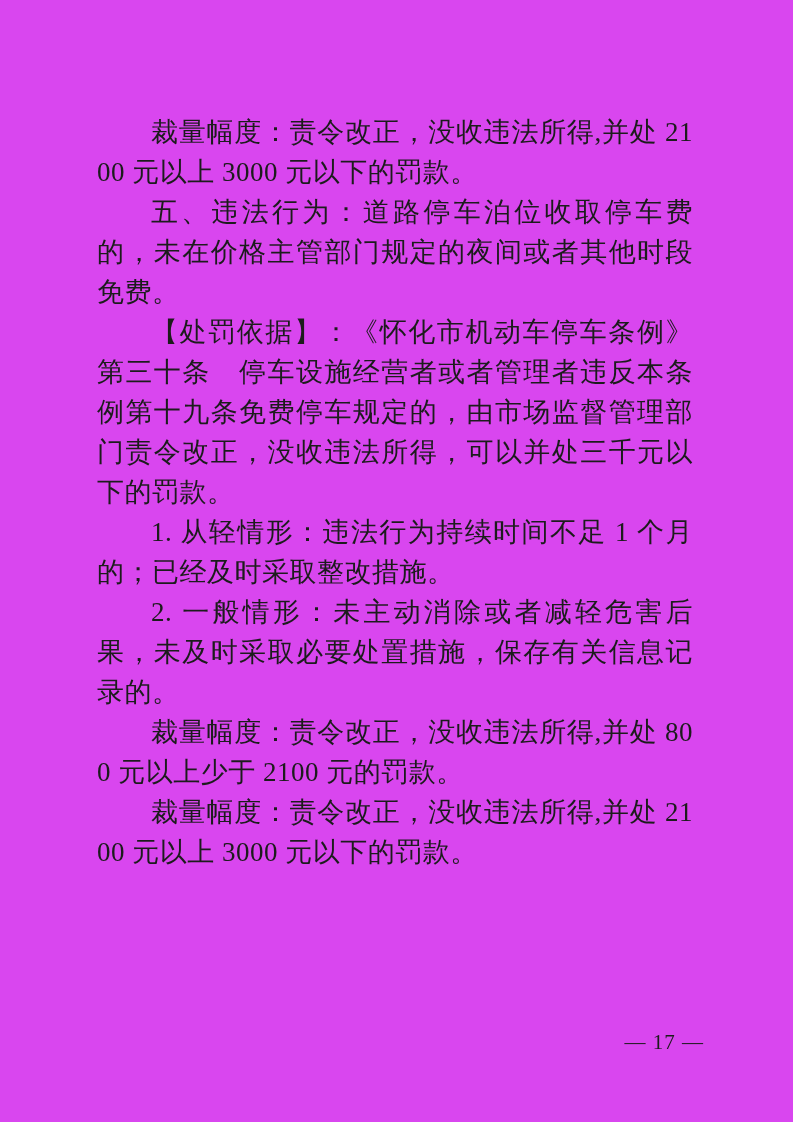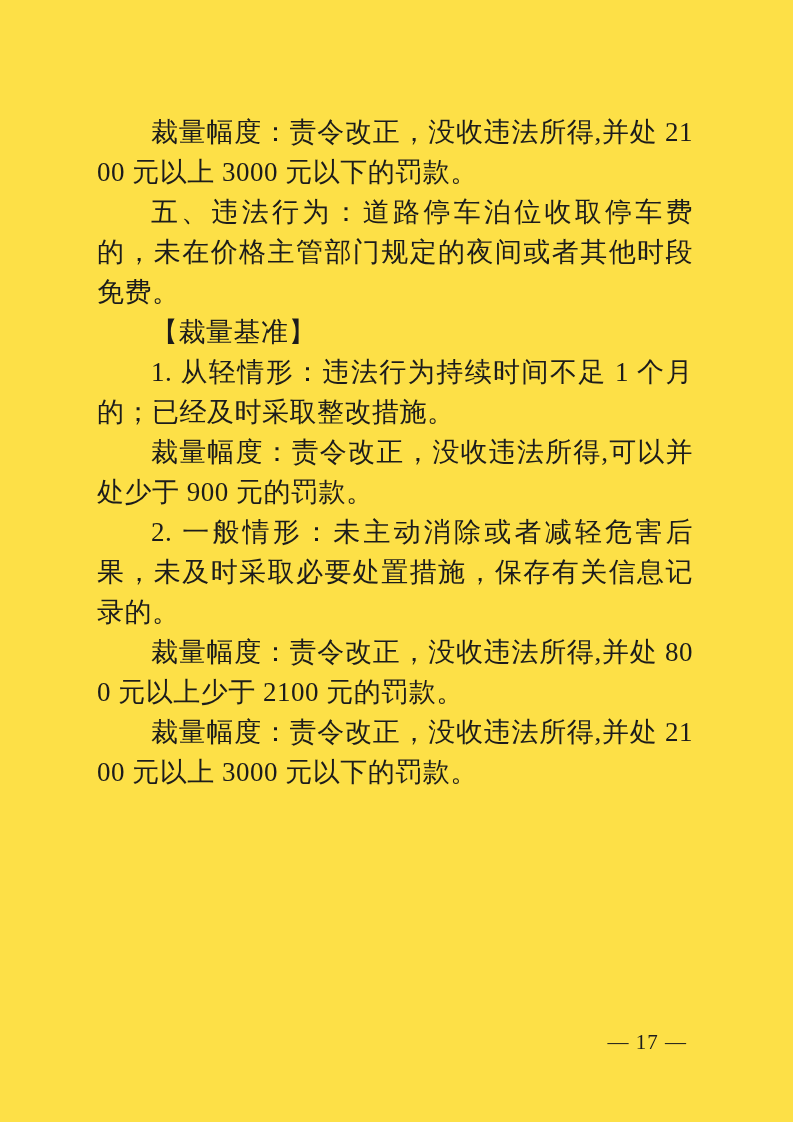--- a/index.html
+++ b/index.html
@@ -11,21 +11,21 @@
     height: 1122px;
     position: relative;
     background: #ffffff;
     font-family: "Liberation Serif", "DejaVu Serif", serif;
     color: #1c1c1c;
     overflow: hidden;
   }
   .page {
     position: absolute;
     inset: 0;
-    background: #fde047;
+    background: #d946ef;
   }
   .document-body {
     position: absolute;
     left: 97px;
     top: 112px;
     width: 596px;
   }
   p.para {
     margin: 0;
     padding: 0;
@@ -39,39 +39,38 @@
   .seg-normal {
     font-weight: 400;
   }
   .seg-bold {
     font-weight: 400;
     font-family: "Liberation Sans", "DejaVu Sans", sans-serif;
   }
   .page-number {
     position: absolute;
     top: 1028px;
-    right: 106px;
+    right: 89px;
     font-size: 21px;
     line-height: 28px;
     letter-spacing: 1px;
     color: #1c1c1c;
     font-family: "Liberation Serif", "DejaVu Serif", serif;
   }
 </style>
 </head>
 <body>
 
 <div class="page">
 
   <div class="document-body">
       <p class="para"><span class="seg-normal">裁量幅度：责令改正，没收违法所得,并处 2100 元以上 3000 元以下的罚款。</span></p>
       <p class="para"><span class="seg-bold">五、违法行为：</span><span class="seg-normal">道路停车泊位收取停车费的，未在价格主管部门规定的夜间或者其他时段免费。</span></p>
-      <p class="para"><span class="seg-bold">【裁量基准】</span></p>
+      <p class="para"><span class="seg-bold">【处罚依据】：《怀化市机动车停车条例》</span><span class="seg-normal">第三十条　停车设施经营者或者管理者违反本条例第十九条免费停车规定的，由市场监督管理部门责令改正，没收违法所得，可以并处三千元以下的罚款。</span></p>
       <p class="para"><span class="seg-normal">1. 从轻情形：违法行为持续时间不足 1 个月的；已经及时采取整改措施。</span></p>
-      <p class="para"><span class="seg-normal">裁量幅度：责令改正，没收违法所得,可以并处少于 900 元的罚款。</span></p>
       <p class="para"><span class="seg-normal">2. 一般情形：未主动消除或者减轻危害后果，未及时采取必要处置措施，保存有关信息记录的。</span></p>
       <p class="para"><span class="seg-normal">裁量幅度：责令改正，没收违法所得,并处 800 元以上少于 2100 元的罚款。</span></p>
       <p class="para"><span class="seg-normal">裁量幅度：责令改正，没收违法所得,并处 2100 元以上 3000 元以下的罚款。</span></p>
     </div>
 
   <div class="page-number">— 17 —</div>
 
 </div>
 
 </body></html>

